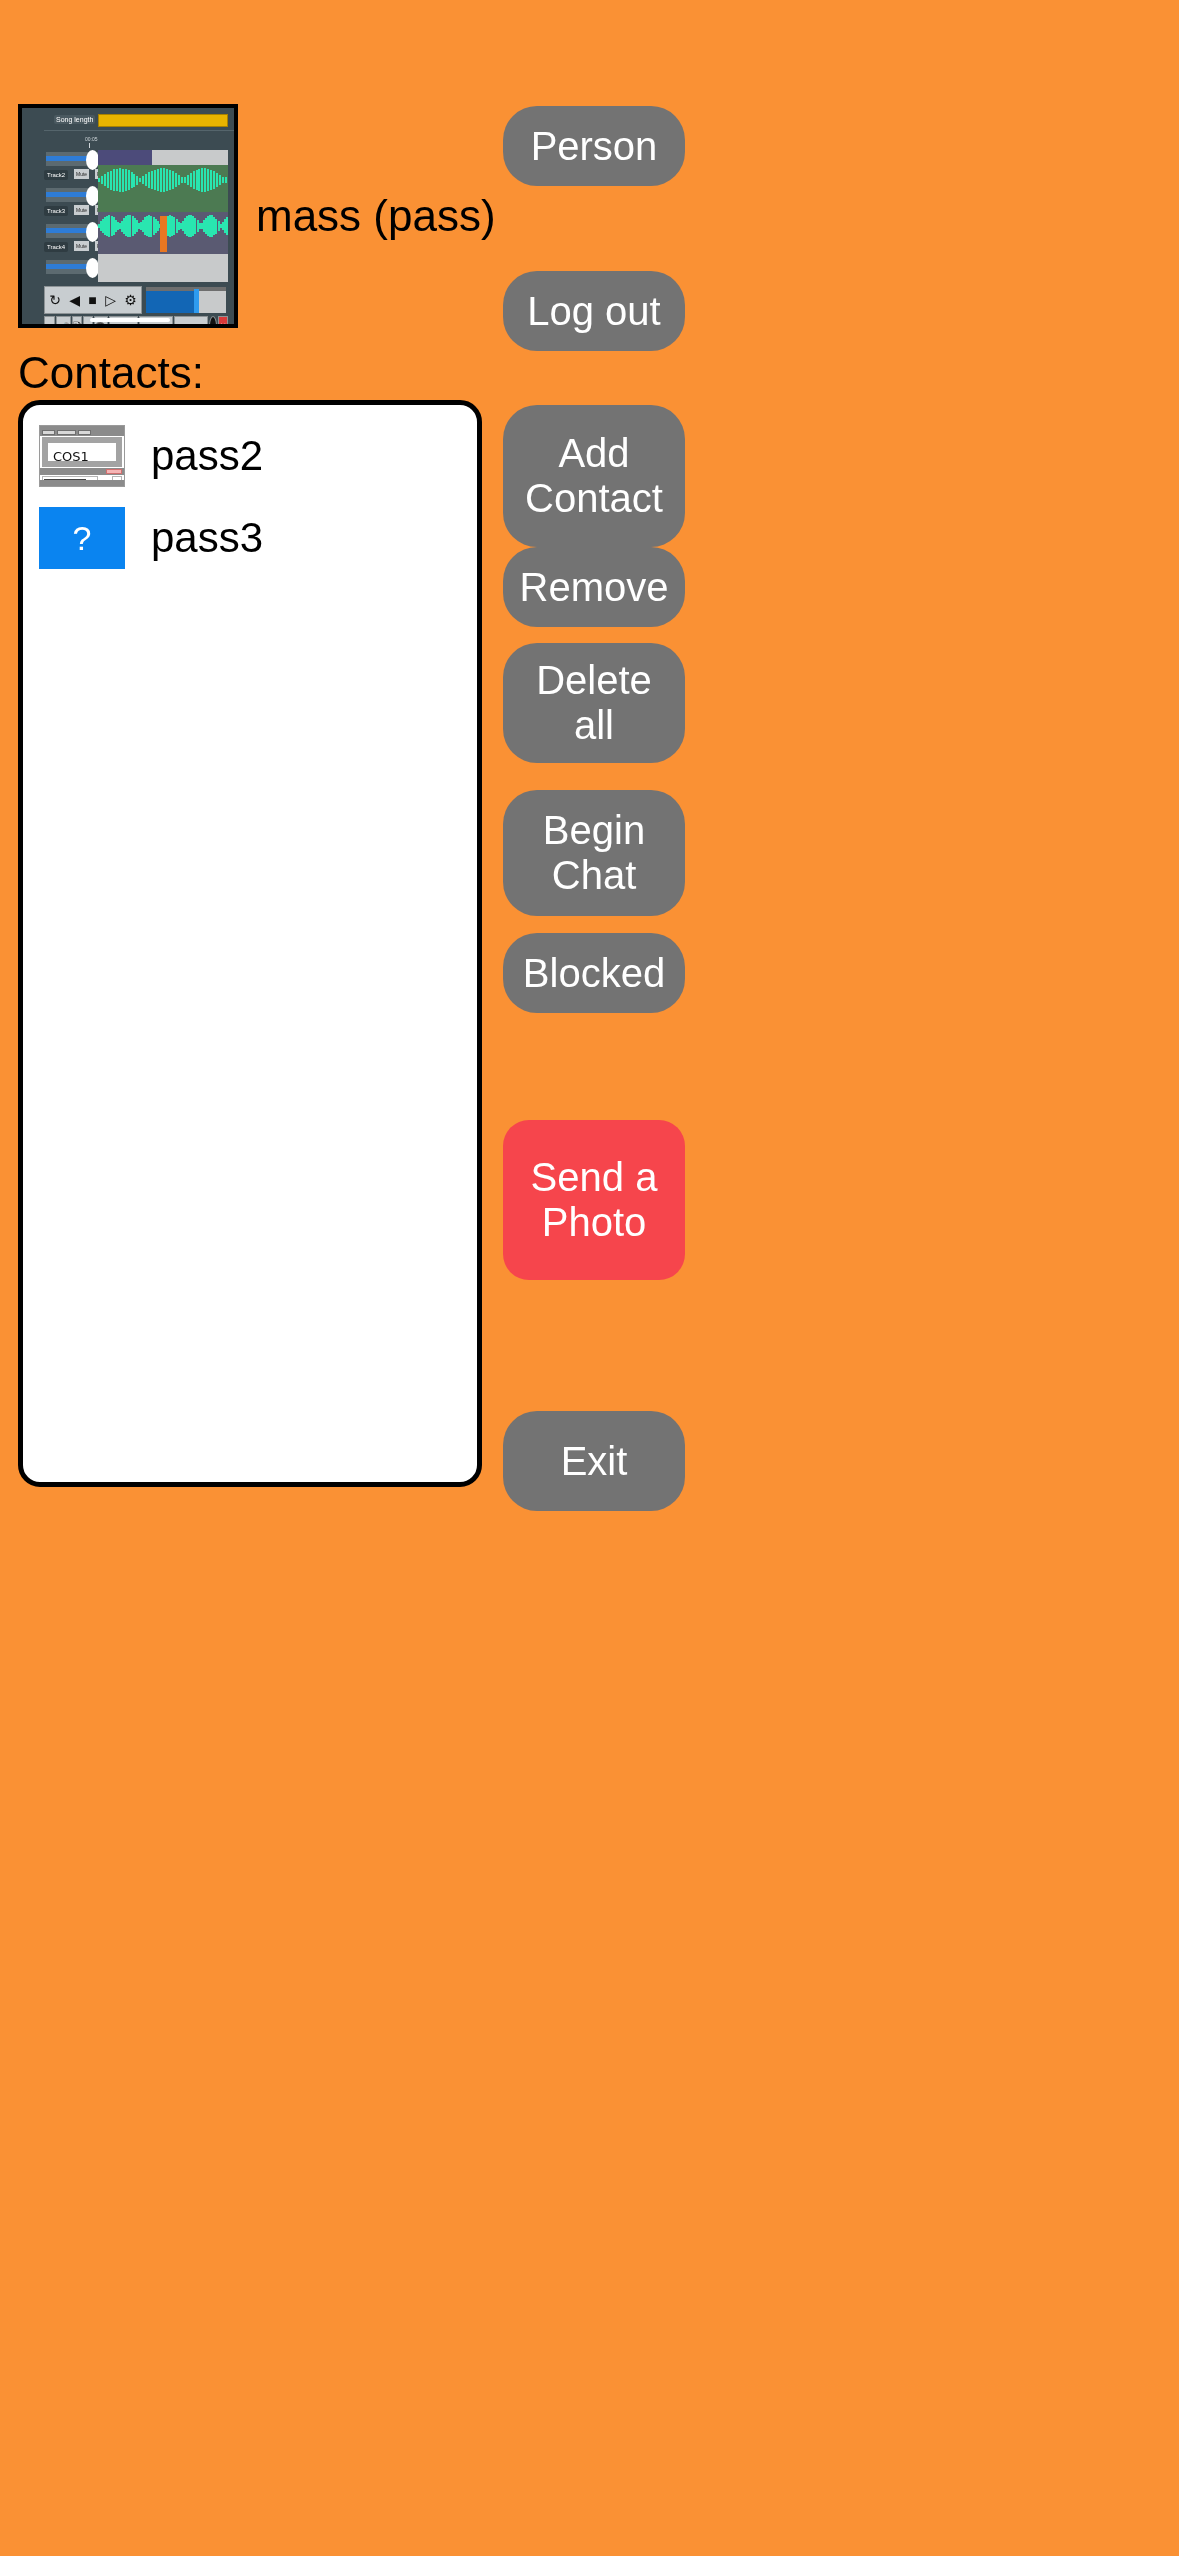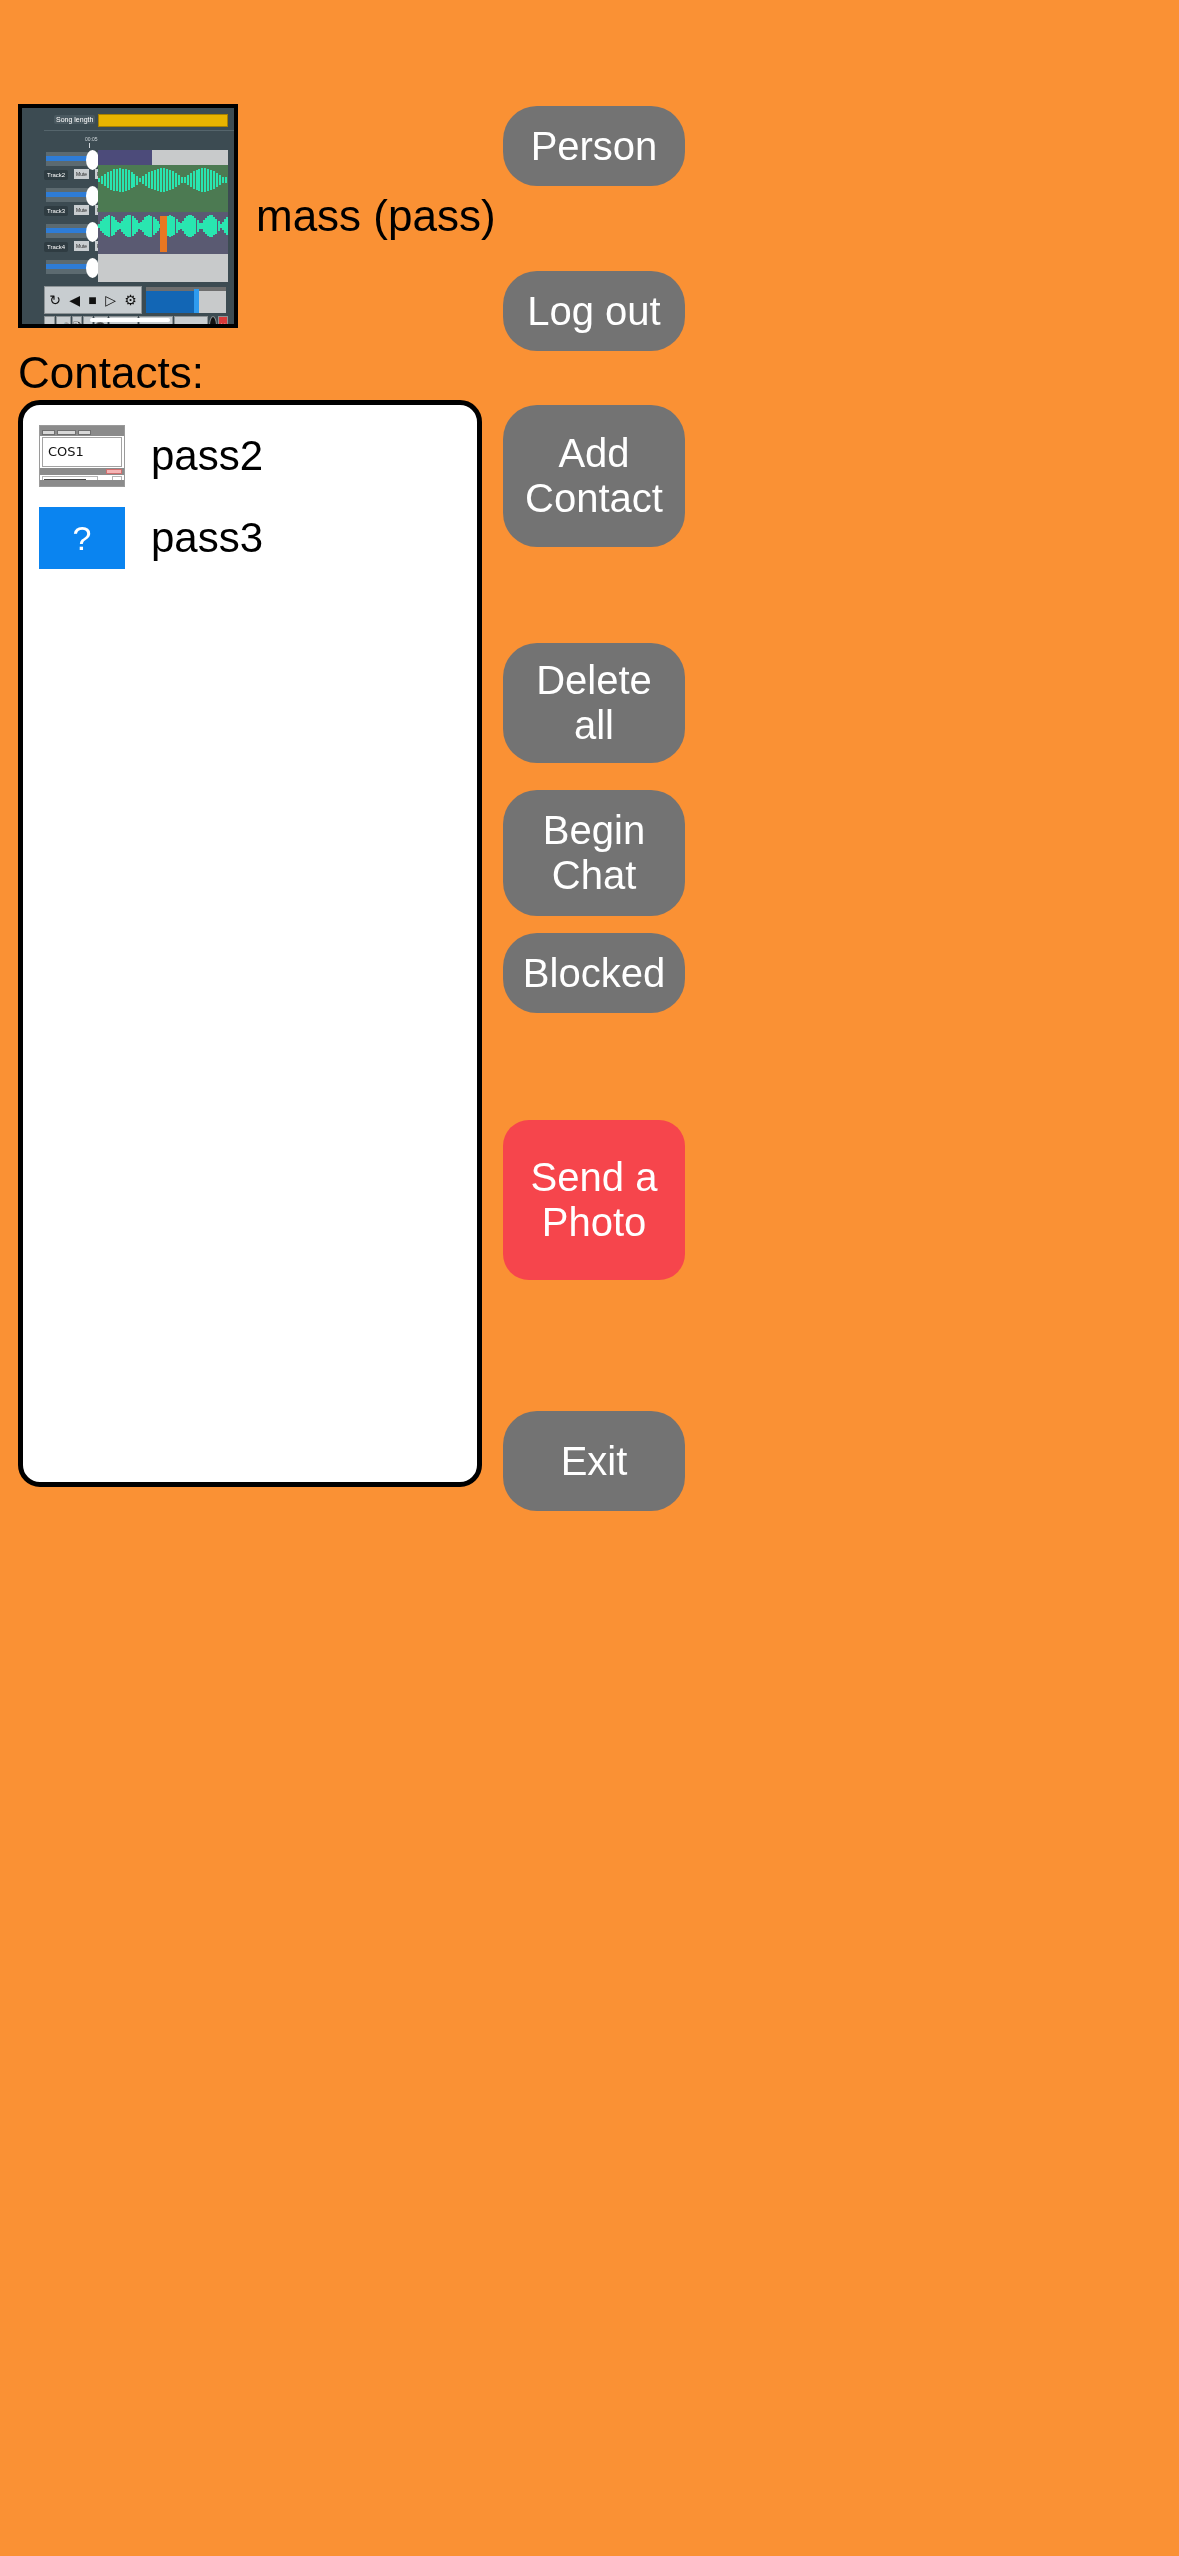--- a/index.html
+++ b/index.html
@@ -99,21 +99,21 @@
   }
   .contact-row { display: flex; align-items: center; padding: 0; }
   .contact-row:first-child { margin-top: 20px; }
   .contact-av { margin-left: 16px; width: 86px; height: 62px; flex: 0 0 auto; }
   .contact-name { margin-left: 26px; font-size: 42px; color: #000; }
 
   
   .av-draw { position: relative; width: 86px; height: 62px; background: #fff; border: 1px solid #9a9a9a; overflow: hidden; }
   .av-draw .hdr { position: absolute; left: 0; top: 0; width: 100%; height: 10px; background: #8B8B8B; }
   .av-draw .hdr .b { position: absolute; top: 4px; height: 5px; background: #D8D8D8; border: 1px solid #6f6f6f; }
-  .av-draw .canvas { position: absolute; left: 2px; top: 11px; right: 2px; height: 30px; background: #fff; border: 1px solid #a3a3a3; }
+  .av-draw .canvas { position: absolute; left: 2px; top: 11px; right: 2px; height: 30px; background: #fff; border: 6px solid #a3a3a3; }
   .av-draw .scribble { position: absolute; left: 5px; top: 6px; font-size: 13px; font-family: "DejaVu Sans", sans-serif; color: #111; }
   .av-draw .bar2 { position: absolute; left: 0; top: 42px; width: 100%; height: 7px; background: #8B8B8B; }
   .av-draw .bar2 .r { position: absolute; right: 2px; top: 1px; width: 16px; height: 5px; background: #F5B5B5; border: 1px solid #d06f6f; }
   .av-draw .txtarea { position: absolute; left: 2px; top: 50px; width: 56px; height: 10px; background: #fff; border: 1px solid #b5b5b5; }
   .av-draw .txtarea .ln { position: absolute; left: 1px; top: 2px; width: 42px; height: 1px; background: #444; }
   .av-draw .rlist { position: absolute; right: 2px; top: 50px; width: 10px; height: 10px; background: #fff; border: 1px solid #b5b5b5; }
   .av-draw .foot { position: absolute; left: 0; bottom: 0; width: 100%; height: 6px; background: #8B8B8B; }
 
   
   .av-unknown {
@@ -393,20 +393,21 @@
         <div class="av-unknown">?</div>
       </div>
       <div class="contact-name">pass3</div>
     </div>
   </div>
 
   <div class="btn-col" id="btn-col">
       <div class="btn" style="top: 106px; height: 80px;">Person</div>
       <div class="btn" style="top: 271px; height: 80px;">Log out</div>
       <div class="btn" style="top: 405px; height: 142px;">Add<br>Contact</div>
+      <div class="btn" style="top: 547px; height: 80px;">Remove</div>
       <div class="btn" style="top: 643px; height: 120px;">Delete<br>all</div>
       <div class="btn" style="top: 790px; height: 126px;">Begin<br>Chat</div>
       <div class="btn" style="top: 933px; height: 80px;">Blocked</div>
       <div class="btn red" style="top: 1120px; height: 160px;">Send a<br>Photo</div>
       <div class="btn" style="top: 1411px; height: 100px;">Exit</div>
     </div>
 
 </div>
 
 </body></html>

